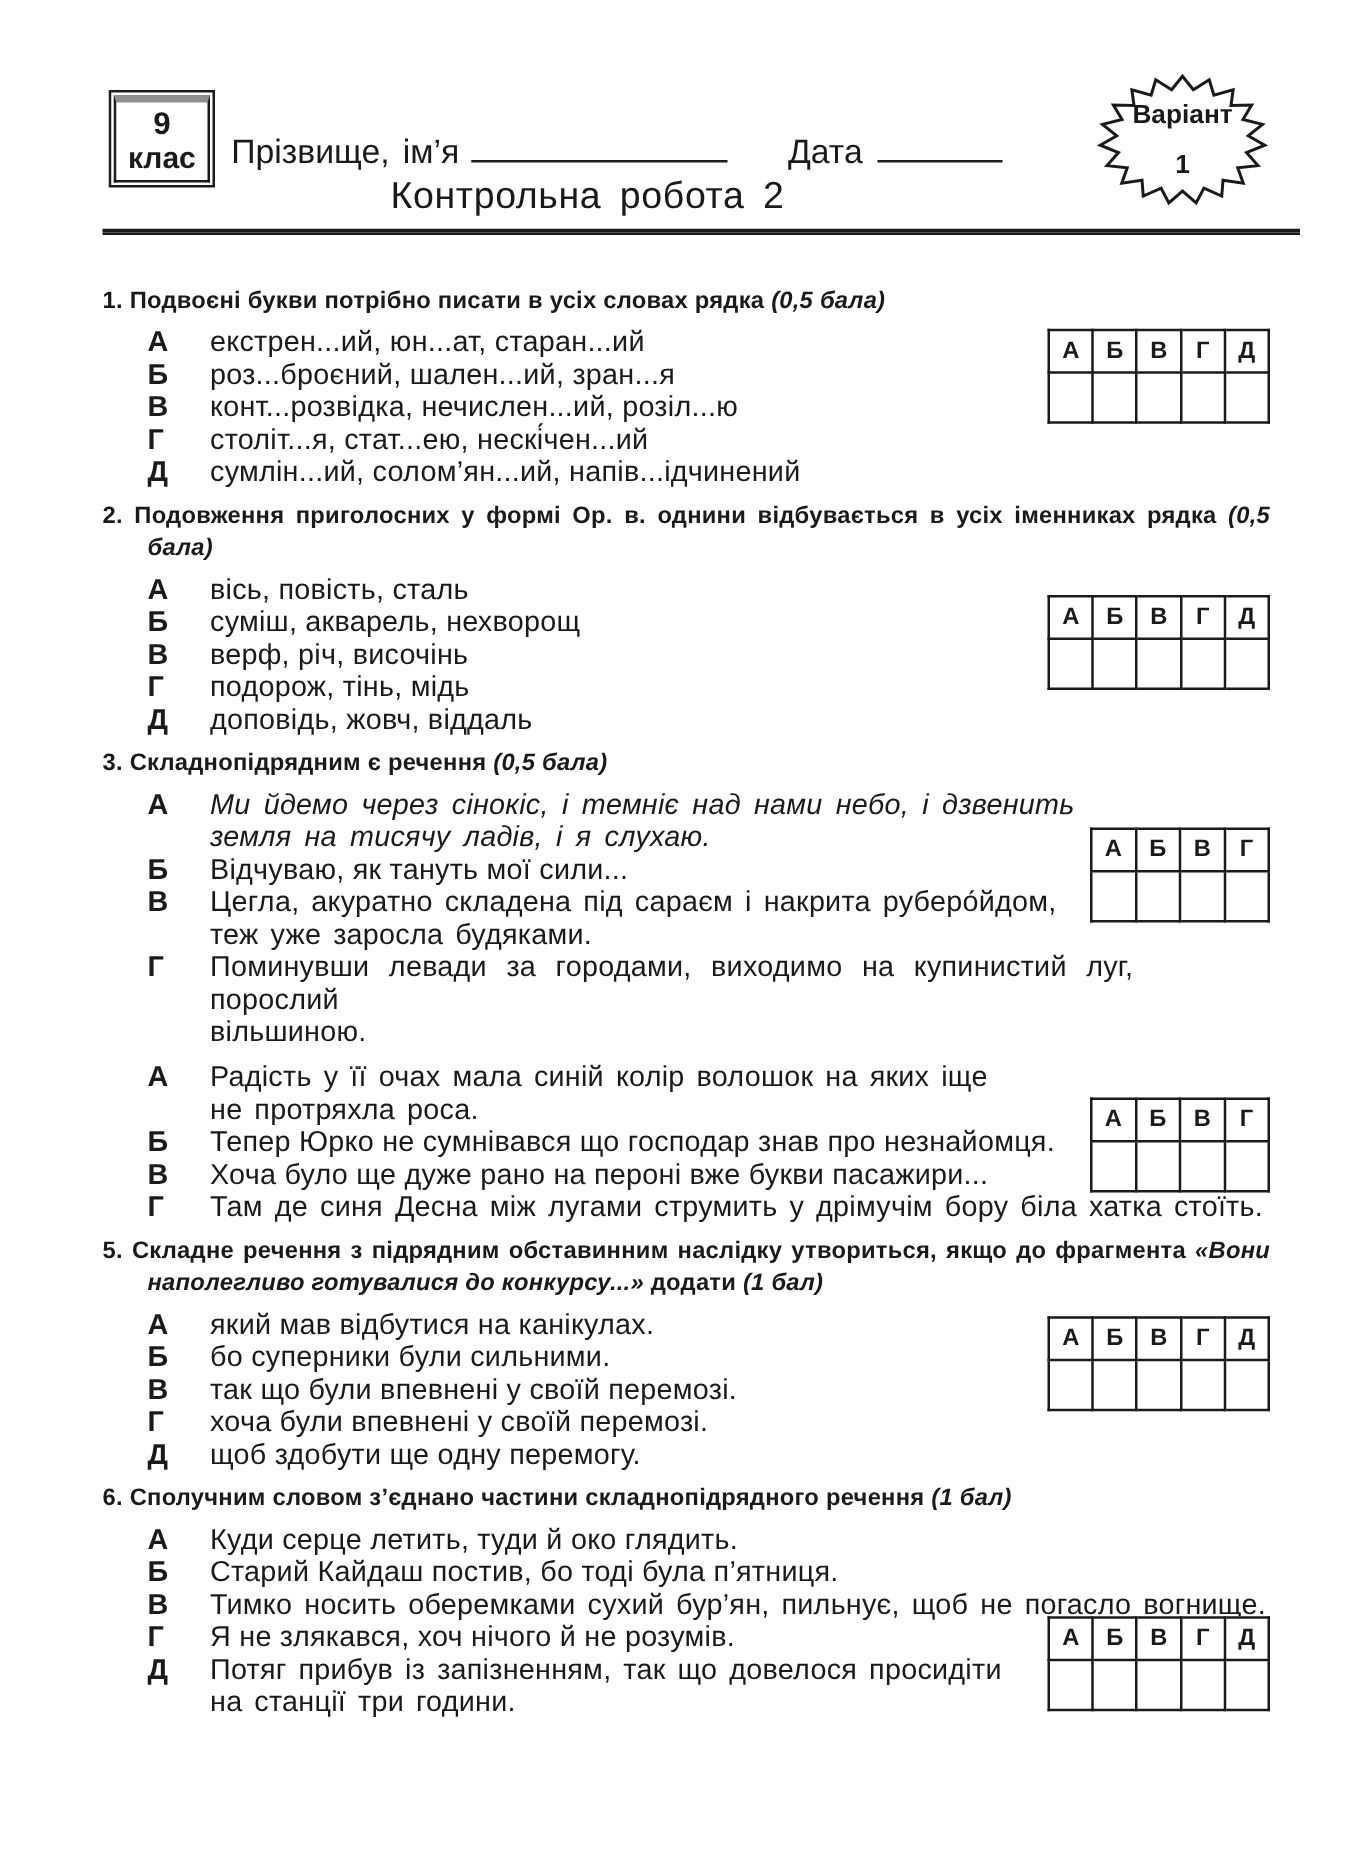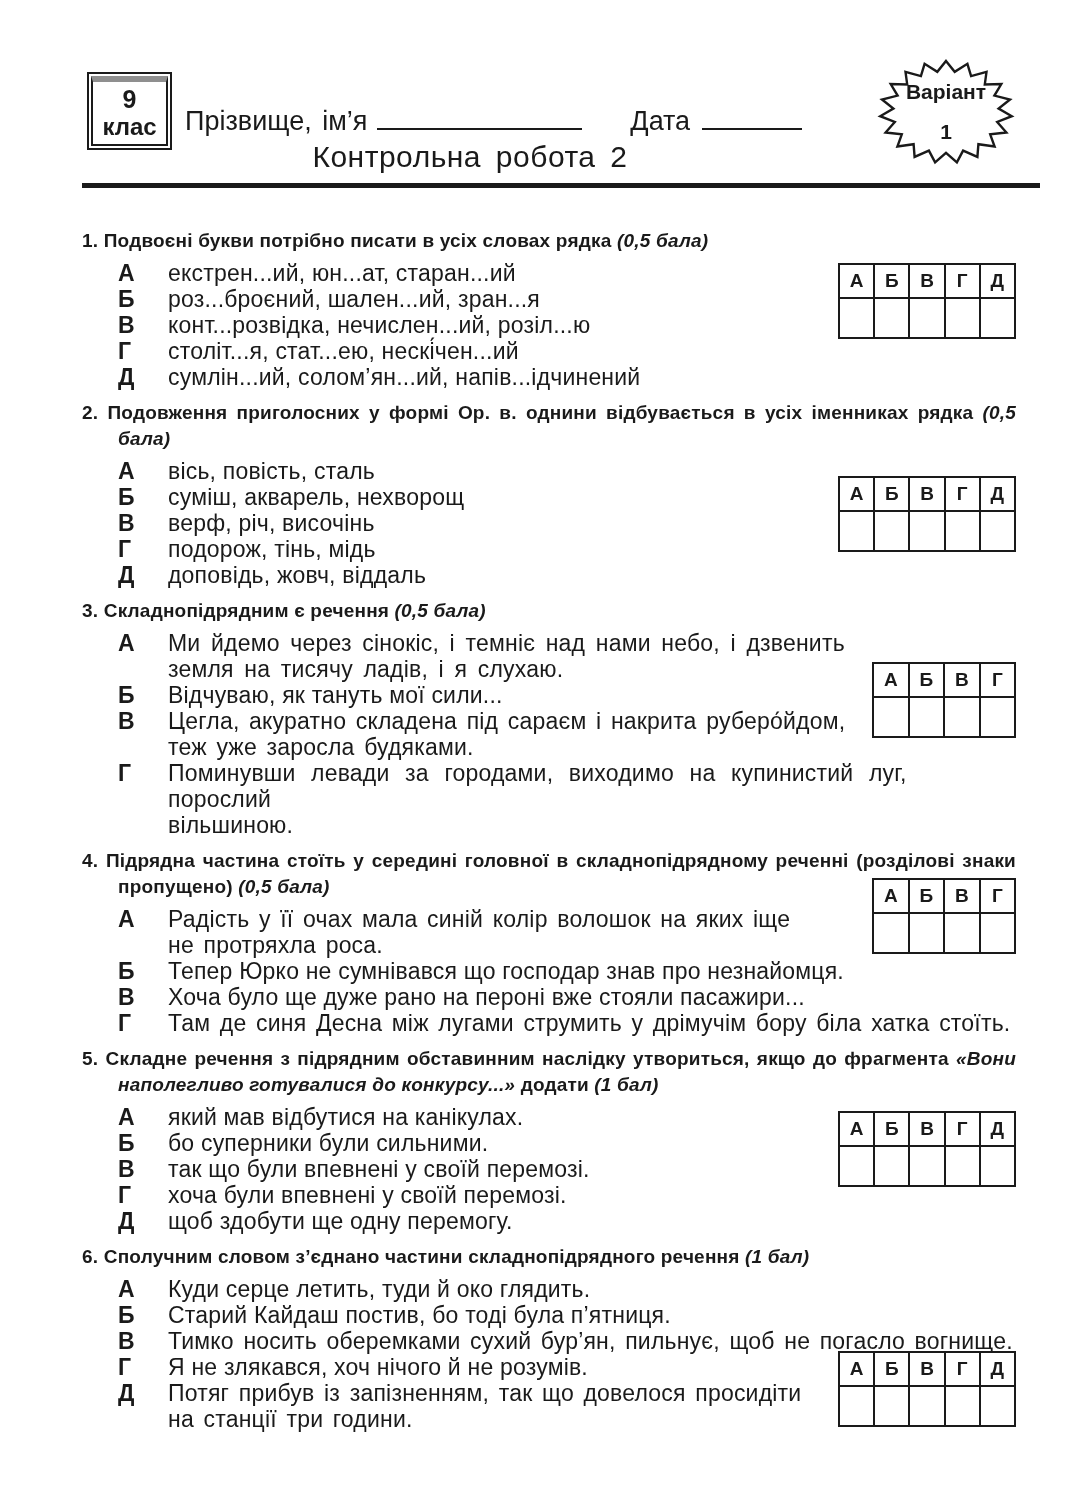--- a/index.html
+++ b/index.html
@@ -51,21 +51,21 @@
   .stem {
     font-weight:bold; font-size:19px; line-height:26px;
     text-align:justify; padding-left:36px; text-indent:-36px; margin-bottom:6px;
     letter-spacing:0.2px;
   }
   .score { font-style:italic;margin-top:40px; }
   .quote { font-style:italic; }
   .opt { display:flex; padding-left:36px; font-size:23px; line-height:26px; }
   .letter { flex:0 0 50px; font-weight:bold; }
   .otext { flex:1 1 auto; white-space:pre-line; letter-spacing:0.2px; }
-  .ws3 { word-spacing:3px; } .ws4 { word-spacing:4px; } .ws9 { word-spacing:9px; }
+  .ws3 { word-spacing:3px; } .ws4 { word-spacing:4px;font-style:italic; } .ws9 { word-spacing:9px; }
   
   .agrid { position:absolute; border-collapse:collapse; background:#fff; }
   .agrid th, .agrid td { border:2px solid #1a1a1a; width:36px; padding:0; }
   .agrid th { height:34px; font-size:19px; font-weight:bold; text-align:center; }
   .agrid td { height:40px; }
   .at-q1 { left:756px; top:35px; }
   .at-q2 { left:756px; top:76px; }
   .at-q3 { left:790px; top:64px; }
   .at-q4 { left:790px; top:30px; }
   .at-q5 { left:756px; top:65px; }
@@ -233,37 +233,32 @@
             <td></td>
             <td></td>
             <td></td>
             <td></td>
           </tr>
         </tbody>
       </table>
     </section>
 
     <section class="q">
-      <div class="stem">
-        <span class="qnum">4.</span>
-        <span>Підрядна частина стоїть у середині головної в складнопідрядному реченні (розділові знаки пропущено)</span>
-        <span class="score">(0,5 бала)</span>
-      </div>
       <div class="opt">
         <span class="letter">А</span>
           <span class="otext ws3">Радість у її очах мала синій колір волошок на яких іще
 не протряхла роса.</span>
       </div>
       <div class="opt">
         <span class="letter">Б</span>
           <span class="otext">Тепер Юрко не сумнівався що господар знав про незнайомця.</span>
       </div>
       <div class="opt">
         <span class="letter">В</span>
-          <span class="otext">Хоча було ще дуже рано на пероні вже стояли пасажири...</span>
+          <span class="otext">Хоча було ще дуже рано на пероні вже букви пасажири...</span>
       </div>
       <div class="opt">
         <span class="letter">Г</span>
           <span class="otext ws3">Там де синя Десна між лугами струмить у дрімучім бору біла хатка стоїть.</span>
       </div>
       <table class="agrid at-q4">
         <tbody>
           <tr>
             <th>А</th>
             <th>Б</th>

